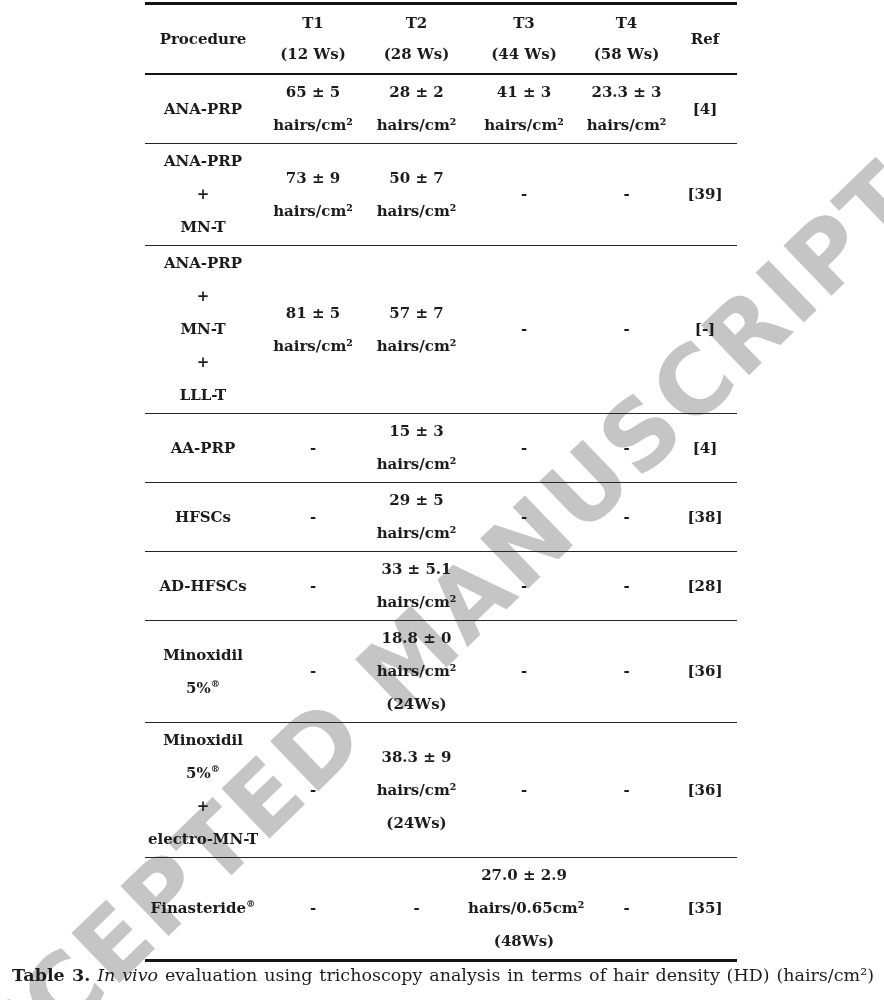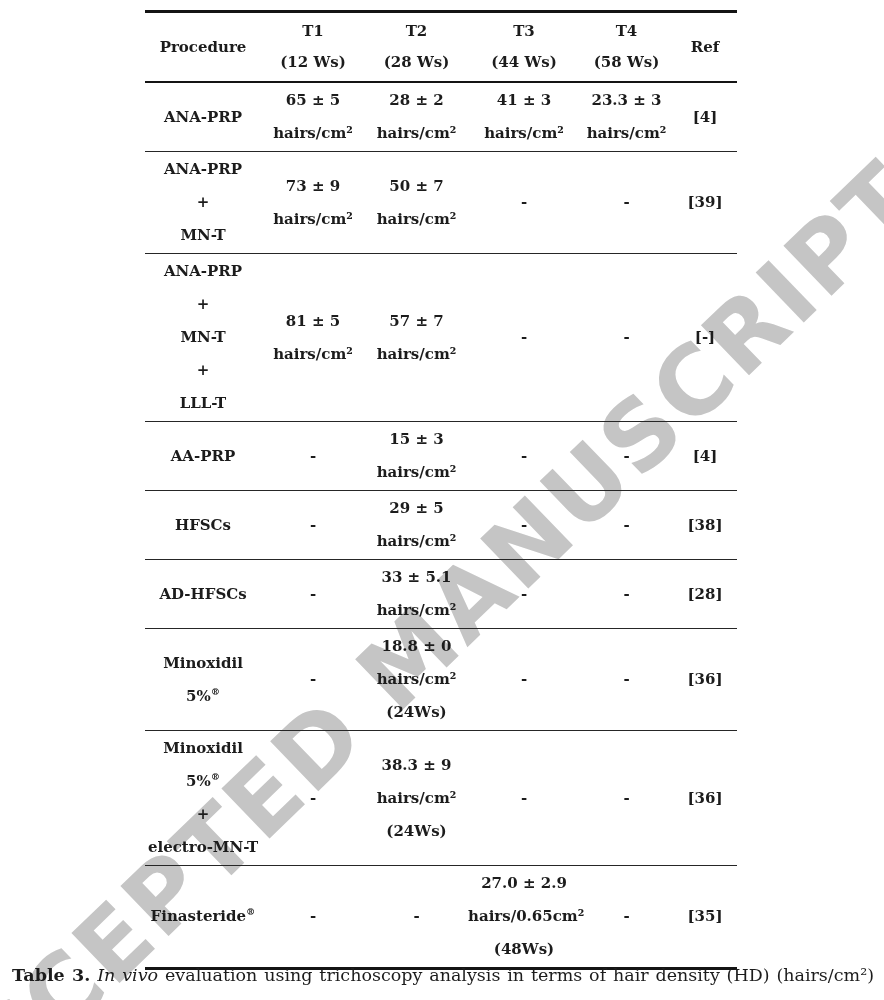--- a/index.html
+++ b/index.html
@@ -22,21 +22,21 @@
     font-size: 95px;
     letter-spacing: 3px;
     white-space: nowrap;
     z-index: 0;
     user-select: none;
   }
 
   
   .table-wrap {
     position: absolute;
-    left: 145px; top: 10px;
+    left: 145px; top: 2px;
     width: 592px;
     z-index: 1;
   }
   table.results {
     width: 592px;
     border-collapse: collapse;
     table-layout: fixed;
     border-top: 3px solid #141414;
     border-bottom: 3px solid #141414;
   }

